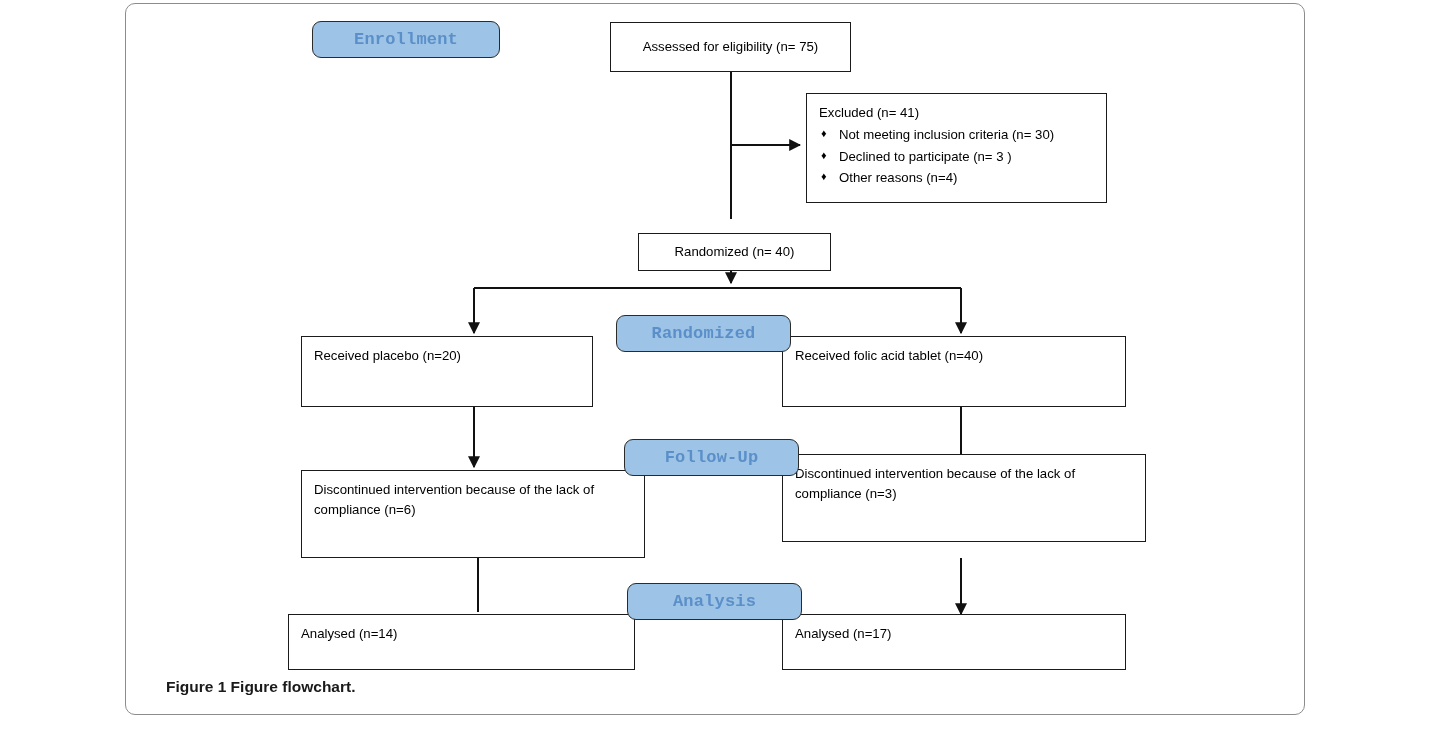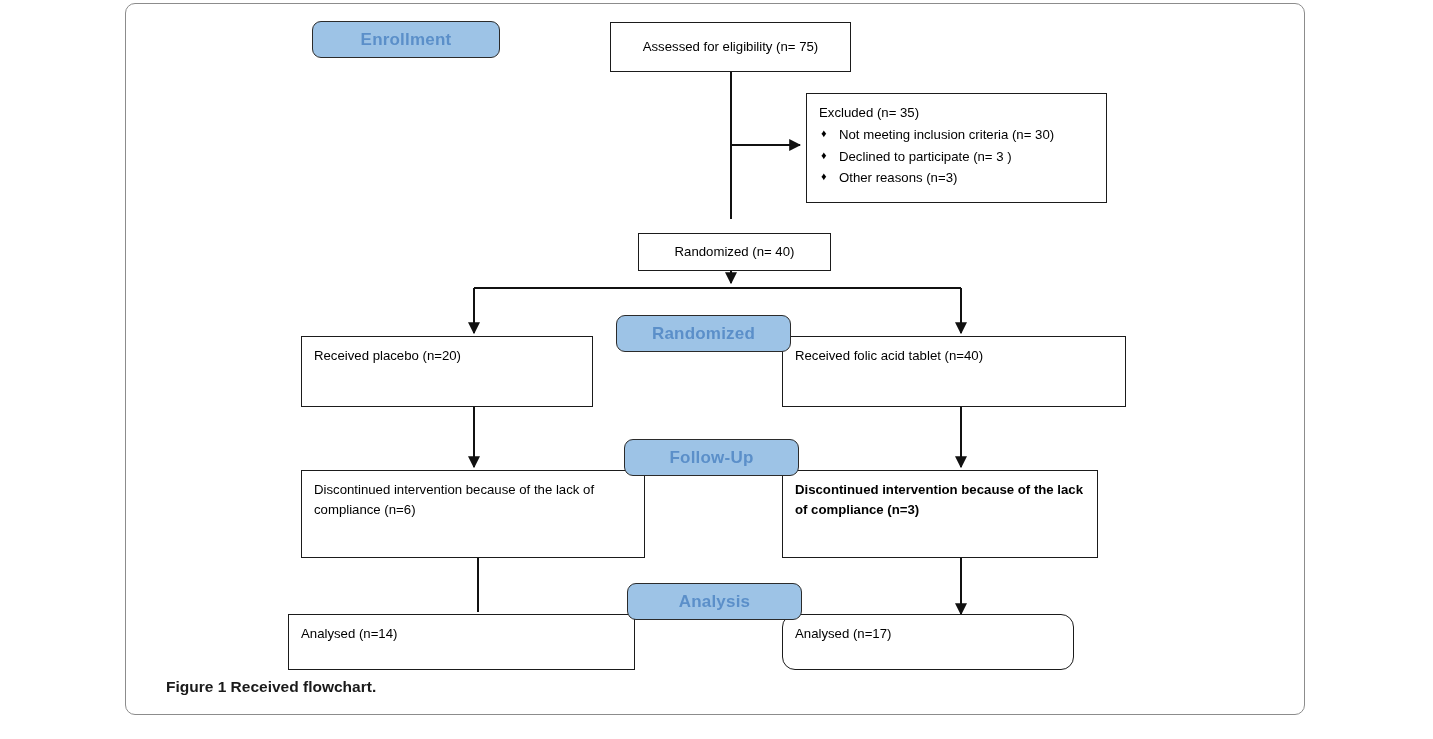--- a/index.html
+++ b/index.html
@@ -84,20 +84,21 @@
     border: 1.8px solid #2b2b2b;
     border-radius: 9px;
     color: #5B8FC9;
     font-weight: bold;
     font-size: 17px;
     display: flex;
     align-items: center;
     justify-content: center;
     letter-spacing: 0.2px;
     z-index: 40;
+    font-family: Liberation Mono, monospace;
   }
 
   
   #caption {
     position: absolute;
     left: 166px;
     top: 678px;
     font-size: 15.5px;
     font-weight: bold;
     color: #1a1a1a;
@@ -136,53 +137,53 @@
     <path d="M 478 558 L 478 612"></path>
     <path d="M 961 558 L 961 614" marker-end="url(#arrow)"></path>
   </g>
 </svg>
 
 <div class="badge" style="left:312px; top:21px; width:188px; height:37px;">Enrollment</div>
 
 <div class="fbox centered" style="left:610px; top:22px; width:241px; height:50px;">Assessed for eligibility (n= 75)</div>
 
 <div class="fbox" style="left:806px; top:93px; width:301px; height:110px;">
-  <p class="excl-title">Excluded (n= 35)</p>
+  <p class="excl-title">Excluded (n= 41)</p>
   <ul class="excl-list">
     <li>
       <span class="bullet">♦</span>
       <span>Not meeting inclusion criteria (n= 30)</span>
     </li>
     <li>
       <span class="bullet">♦</span>
       <span>Declined to participate (n= 3 )</span>
     </li>
     <li>
       <span class="bullet">♦</span>
-      <span>Other reasons (n=3)</span>
+      <span>Other reasons (n=4)</span>
     </li>
   </ul>
 </div>
 
 <div class="fbox centered" style="left:638px; top:217px; width:193px; height:38px;margin-top:16px;">Randomized (n= 40)</div>
 
 <div class="fbox" style="left:301px; top:336px; width:292px; height:71px;">Received placebo (n=20)</div>
 
 <div class="fbox" style="left:782px; top:336px; width:344px; height:71px;">Received folic acid tablet (n=40)</div>
 
 <div class="badge" style="left:616px; top:315px; width:175px; height:37px;">Randomized</div>
 
 <div class="fbox" style="left:301px; top:470px; width:344px; height:88px;">Discontinued intervention because of the lack of compliance (n=6)</div>
 
-<div class="fbox" style="left:782px; top:470px; width:316px; height:88px;font-weight:bold;">Discontinued intervention because of the lack of compliance (n=3)</div>
+<div class="fbox" style="left:782px; top:454px; width:364px; height:88px;">Discontinued intervention because of the lack of compliance (n=3)</div>
 
 <div class="badge" style="left:624px; top:439px; width:175px; height:37px;">Follow-Up</div>
 
 <div class="fbox" style="left:288px; top:614px; width:347px; height:56px;">Analysed (n=14)</div>
 
-<div class="fbox" style="left:782px; top:614px; width:292px; height:56px;border-radius:13px;">Analysed (n=17)</div>
+<div class="fbox" style="left:782px; top:614px; width:344px; height:56px;">Analysed (n=17)</div>
 
 <div class="badge" style="left:627px; top:583px; width:175px; height:37px;">Analysis</div>
 
 <div id="caption">
   <span class="cap-label">Figure 1</span>
-  <span class="cap-text">Received flowchart.</span>
+  <span class="cap-text">Figure flowchart.</span>
 </div>
 
 </body></html>

